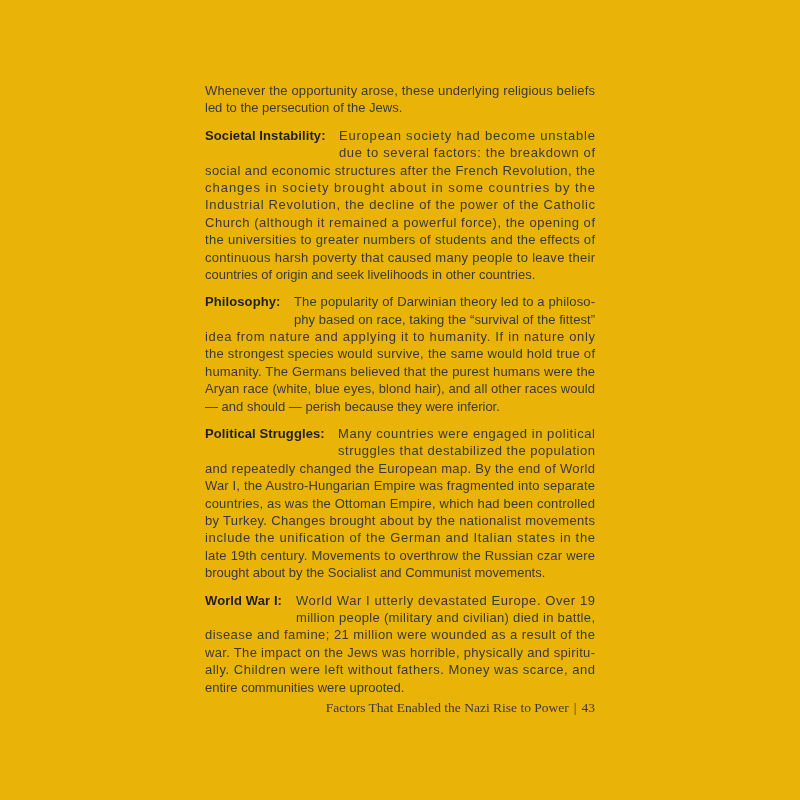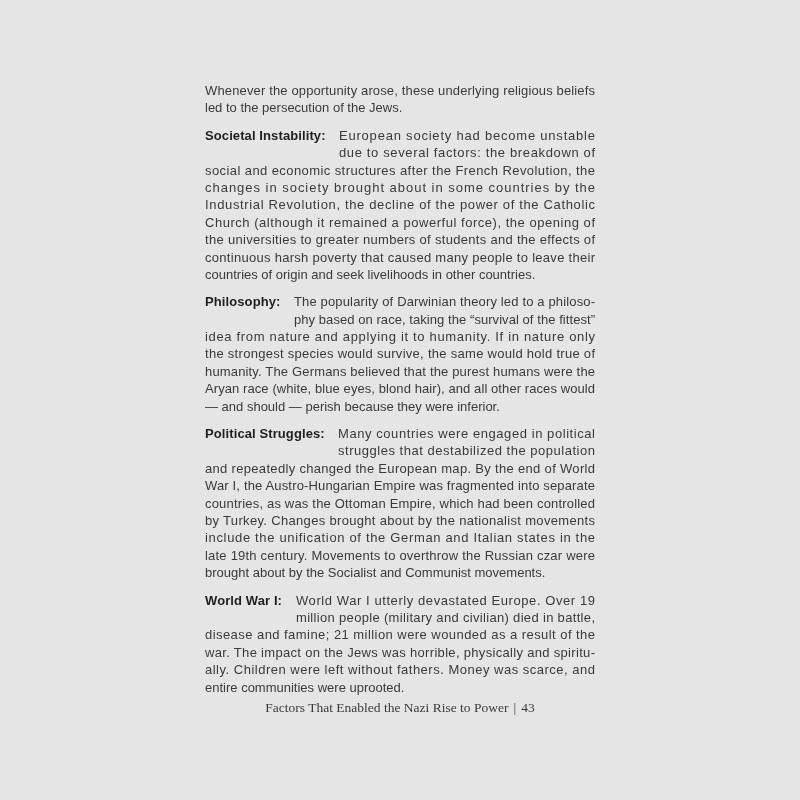--- a/index.html
+++ b/index.html
@@ -1,32 +1,32 @@
 <!DOCTYPE html>
 <html><head>
 <meta charset="utf-8">
 <style>
   html,body{margin:0;padding:0;}
   body{
     width:800px;height:800px;background:#ffffff;position:relative;
     font-family:"Liberation Sans",sans-serif;overflow:hidden;
   }
-  #page{position:absolute;inset:0;background:#e5e5e5;}
+  #page{position:absolute;inset:0;background:#eab308;}
   #text-block{position:absolute;left:205px;top:82px;width:390px;}
   .para{margin:0 0 10px 0;}
   svg.line{display:block;overflow:visible;}
   svg.line text{
     font-family:"Liberation Sans",sans-serif;
     font-size:13px;
   }
   .lbl{font-weight:bold;fill:#1f1f1f;letter-spacing:0.1px;}
   .txt{fill:#3a3a3a;}
   #page-footer{
     position:absolute;left:205px;top:700px;width:390px;
-    text-align:center;
+    text-align:right;
     font-family:"Liberation Serif",serif;
     font-size:13.5px;color:#3a3a3a;
   }
   #page-footer .sep{margin:0 5px;}
 </style>
 </head>
 <body>
 
 <div id="page">
   <div id="text-block">

